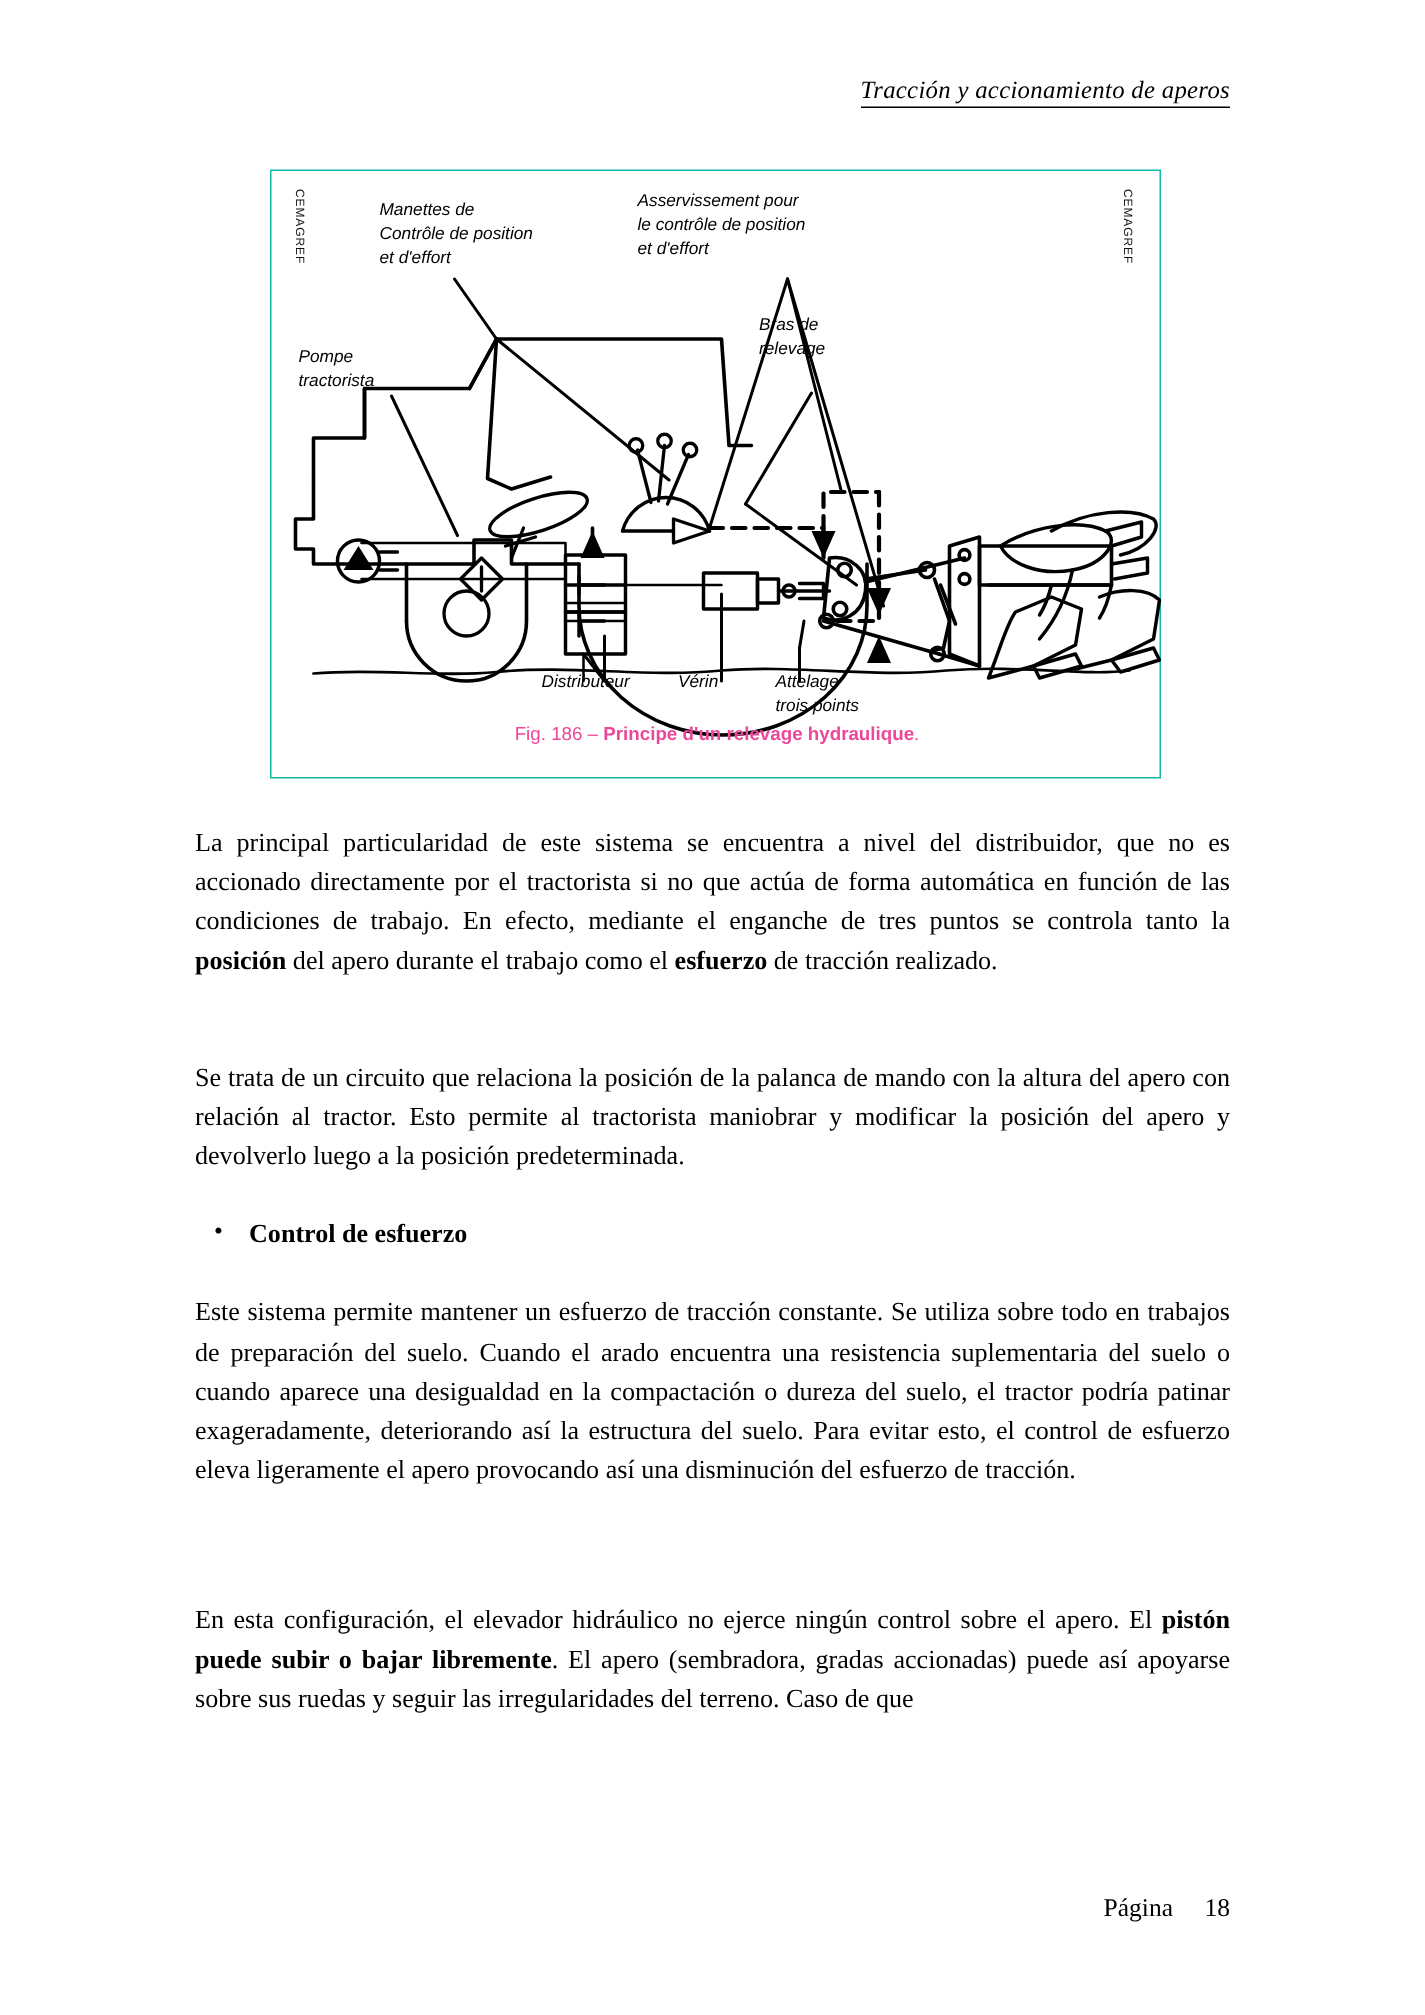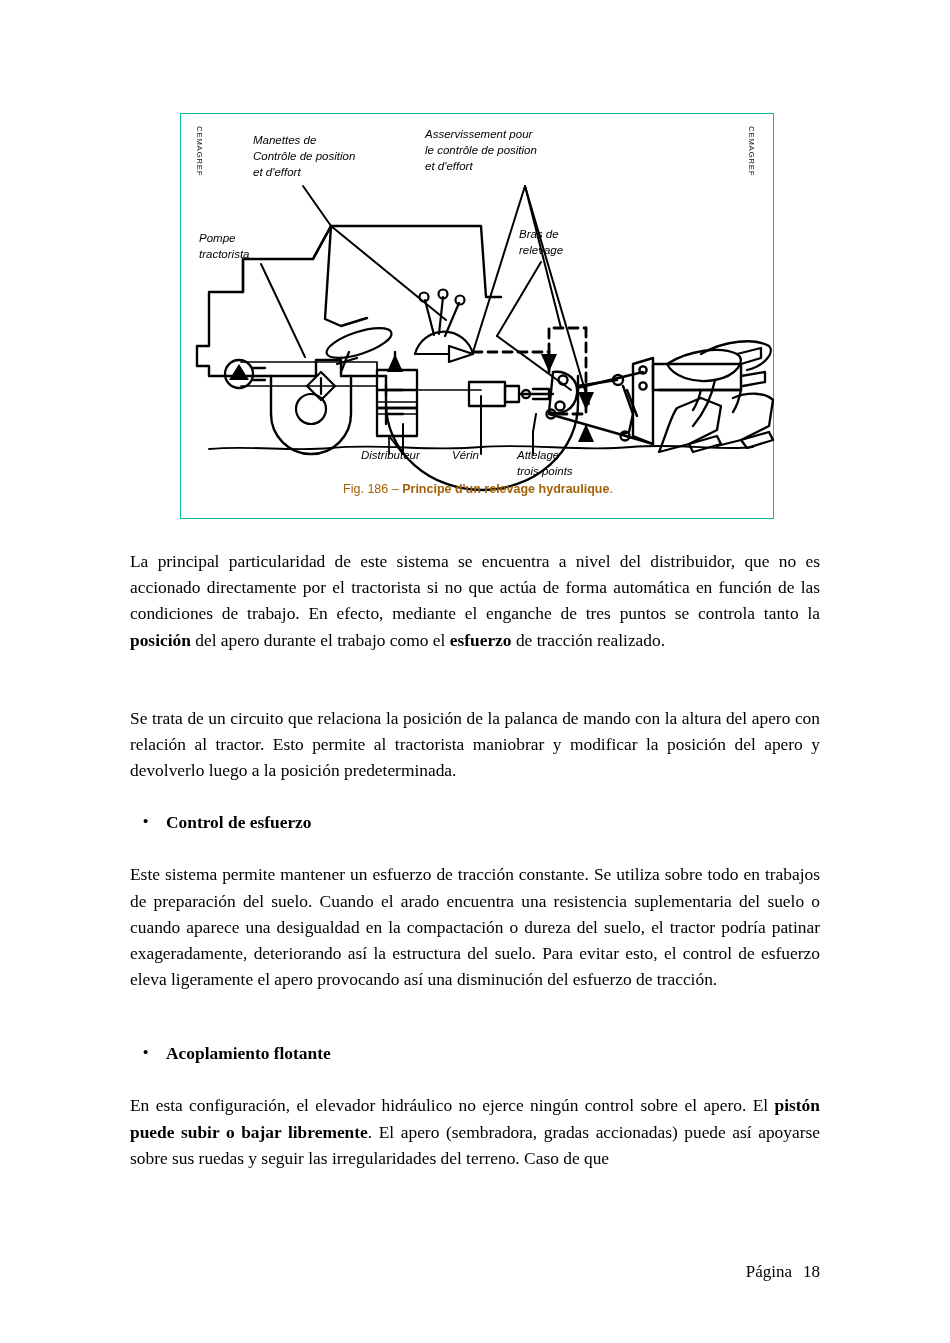--- a/index.html
+++ b/index.html
@@ -92,21 +92,21 @@
 
   
   .fig-caption {
     position: absolute;
     left: 0;
     top: 368px;
     width: 594px;
     text-align: center;
     font-family: "Liberation Sans", "DejaVu Sans", sans-serif;
     font-size: 12.5px;
-    color: #a16207;
+    color: #ec4899;
   }
   .fig-caption b { font-weight: bold; }
 
   
   .body-col {
     position: absolute;
     left: 130px;
     top: 548px;
     width: 690px;
   }
@@ -144,27 +144,30 @@
 
   
   .footer {
     position: absolute;
     left: 130px;
     top: 1262px;
     width: 690px;
     text-align: right;
     font-size: 17px;
   }
-  .footer .pg-num { margin-left: 11px; font-family: Liberation Serif, serif; }
+  .footer .pg-num { margin-left: 21px; font-family: Liberation Serif, serif; }
 </style>
 </head>
 <body>
 
 <div class="page">
 
+  <div class="header">
+    <span class="hdr-text">Tracción y accionamiento de aperos</span>
+  </div>
 
   <div class="figure-box">
     <div class="figure-inner">
 
       <span class="cemagref left">CEMAGREF</span>
       <span class="cemagref right">CEMAGREF</span>
 
       <svg class="fig-svg" viewBox="0 0 594 406">
         <g fill="none" stroke="#000" stroke-width="2.4" stroke-linejoin="round" stroke-linecap="round">
 
@@ -324,21 +327,21 @@
       </svg>
 
       <div class="fig-label" style="left:72px; top:18px;">Manettes de
 Contrôle de position
 et d'effort</div>
       <div class="fig-label" style="left:244px; top:12px;">Asservissement pour
 le contrôle de position
 et d'effort</div>
       <div class="fig-label" style="left:18px; top:116px;">Pompe
 tractorista</div>
-      <div class="fig-label" style="left:338px; top:95px;margin-top:17px;">Bras de
+      <div class="fig-label" style="left:325px; top:95px;">Bras de
 relevage</div>
       <div class="fig-label" style="left:180px; top:333px;font-style:italic;">Distributeur</div>
       <div class="fig-label" style="left:271px; top:333px;">Vérin</div>
       <div class="fig-label" style="left:336px; top:333px;">Attelage
 trois points</div>
 
       <div class="fig-caption">
         <span>Fig. 186 – </span><b>Principe d'un relevage hydraulique</b><span>.</span>
       </div>
 
@@ -364,23 +367,20 @@
 
     <div class="gap-lg"></div>
 
     <p class="para">Este sistema permite mantener un esfuerzo de tracción constante. Se utiliza sobre todo en trabajos de preparación del suelo. Cuando el arado encuentra una resistencia suplementaria del suelo o cuando aparece una desigualdad en la compactación o dureza del suelo, el tractor podría patinar exageradamente, deteriorando así la estructura del suelo. Para evitar esto, el control de esfuerzo eleva ligeramente el apero provocando así una disminución del esfuerzo de tracción.</p>
 
     <div class="gap-md"></div>
 
 
     <div class="gap-lg"></div>
 
-    <ul class="bullets">
-      <li class="bullet">Acoplamiento flotante</li>
-    </ul>
 
     <div class="gap-lg"></div>
 
     <p class="para"><span>En esta configuración, el elevador hidráulico no ejerce ningún control sobre el apero. El </span><b>pistón puede subir o bajar libremente</b><span>. El apero (sembradora, gradas accionadas) puede así apoyarse sobre sus ruedas y seguir las irregularidades del terreno. Caso de que</span></p>
 
   </div>
 
   <div class="footer">
     <span>Página</span><span class="pg-num">18</span>
   </div>

